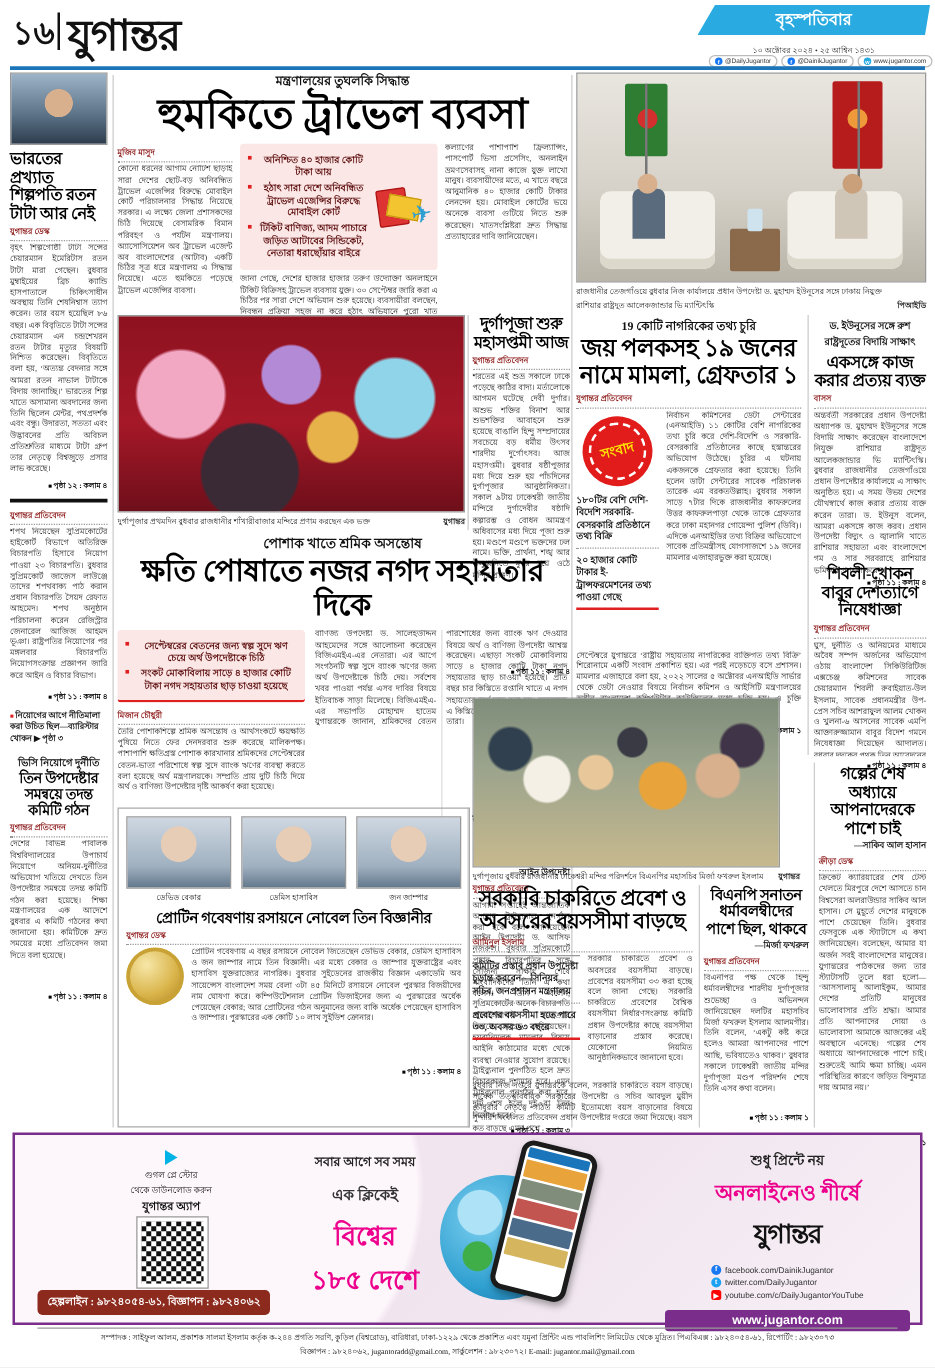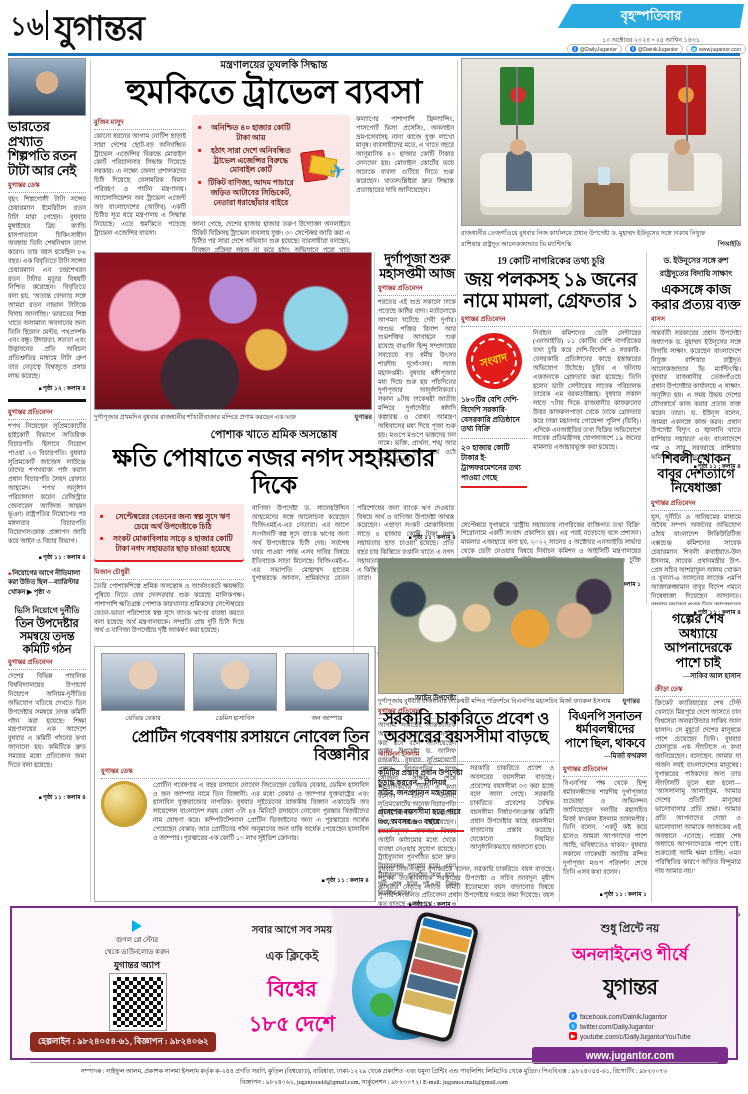--- a/index.html
+++ b/index.html
@@ -235,21 +235,21 @@
       </div>
       <div style="flex:1;">
         <div class="portrait"></div>
         <div class="portrait-name">ডেমিস হাসাবিস</div>
       </div>
       <div style="flex:1;">
         <div class="portrait"></div>
         <div class="portrait-name">জন জাম্পার</div>
       </div>
     </div>
-    <div class="headline center" style="font-size:16px;margin-top:4px;text-align:right;">প্রোটিন গবেষণায় রসায়নে নোবেল তিন বিজ্ঞানীর</div>
+    <div class="headline center" style="font-size:12px;margin-top:4px;">প্রোটিন গবেষণায় রসায়নে নোবেল তিন বিজ্ঞানীর</div>
     <div class="byline">যুগান্তর ডেস্ক</div>
     <div style="display:flex;gap:6px;align-items:flex-start;">
       <div class="medal"></div>
       <div class="body-text" style="height:92px;flex:1;">প্রোটিন গবেষণায় এ বছর রসায়নে নোবেল জিতেছেন ডেভিড বেকার, ডেমিস হাসাবিস ও জন জাম্পার নামে তিন বিজ্ঞানী। এর মধ্যে বেকার ও জাম্পার যুক্তরাষ্ট্রের এবং হাসাবিস যুক্তরাজ্যের নাগরিক। বুধবার সুইডেনের রাজকীয় বিজ্ঞান একাডেমি অব সায়েন্সেস বাংলাদেশ সময় বেলা ৩টা ৪৫ মিনিটে রসায়নে নোবেল পুরস্কার বিজয়ীদের নাম ঘোষণা করে। কম্পিউটেশনাল প্রোটিন ডিজাইনের জন্য এ পুরস্কারের অর্ধেক পেয়েছেন বেকার; আর প্রোটিনের গঠন অনুমানের জন্য বাকি অর্ধেক পেয়েছেন হাসাবিস ও জাম্পার। পুরস্কারের এক কোটি ১০ লাখ সুইডিশ ক্রোনার।</div>
     </div>
     <div class="jump">পৃষ্ঠা ১১ : কলাম ৪</div>
   </div>
 
   <div class="abs" style="left:378px;top:650px;width:78px;">
     <div class="headline center" style="font-size:12.5px;">আগামী সপ্তাহেই ট্রাইব্যুনাল পুনর্গঠন</div>

